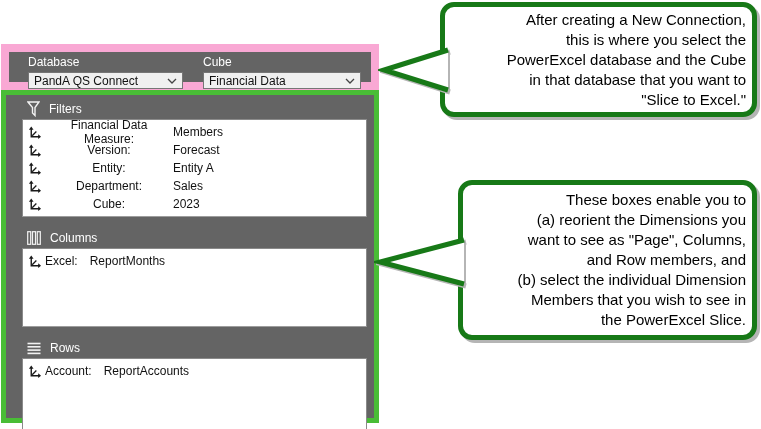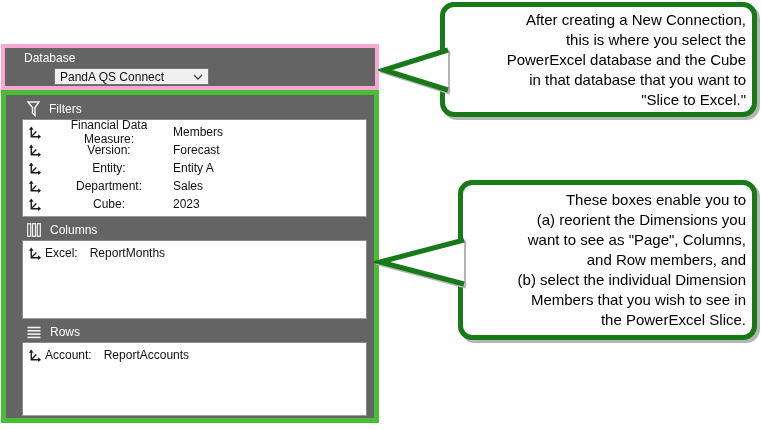--- a/index.html
+++ b/index.html
@@ -2,46 +2,46 @@
 <html><head>
 <meta charset="utf-8">
 <style>
   * { margin:0; padding:0; box-sizing:border-box; }
   html,body { width:761px; height:429px; background:#ffffff; overflow:hidden;
     font-family:"Liberation Sans", sans-serif; }
   .stage { position:relative; width:761px; height:429px; }
 
   
   .conn-panel { position:absolute; left:1px; top:44px; width:378px; height:46px;
-    background:#646464; border:4px solid #f9a8d4; display:flex; gap:20px;
+    background:#646464; border:8px solid #f9a8d4; display:flex; gap:20px;
     padding:3px 0 0 19px; }
   .field-group { display:flex; flex-direction:column; }
   .field-label { color:#ffffff; font-size:12px; line-height:15px; margin-bottom:2px; }
   .dropdown { background:#f0f0f0; border:1px solid #767676; height:17px;
     display:flex; align-items:center; justify-content:space-between;
-    padding:7px 5px; font-size:12px; color:#111;margin-left:30px; }
+    padding:7px 5px; font-size:12px; color:#111; }
   .dd-db { width:155px; }
   .dd-cube { width:158px; }
   .chev { flex:0 0 auto; margin-left:4px; }
 
   
   .slice-panel { position:absolute; left:1px; top:90px; width:378px; height:333px;
     background:#646464; border:5px solid #49bd36; padding:3px 7px 5px 16px;text-align:center; }
   .sec-header { display:flex; align-items:center; height:18px; color:#ffffff;
     font-size:12px; gap:9px; margin:2px 0 1px 5px; }
   .listbox { background:#ffffff; border:1px solid #8a8a8a; border-bottom-color:#9d9d9d;
     padding:3px 2px 0 5px; overflow:hidden; }
   .lb-filters { height:98px; }
   .lb-cols { height:79px; margin-bottom:0; }
   .lb-rows { height:74px; }
   .dim-row { display:flex; align-items:center; height:18px; font-size:12px; color:#111; }
   .dim-ico { flex:0 0 17px; display:flex; align-items:center; }
   .dim-label { width:128px; flex:0 0 128px; }
   .dim-label.auto { width:auto; flex:0 0 auto; margin-right:12px; }
-  .gap-after { margin-bottom:4px; }
+  .gap-after { margin-bottom:12px; }
 
   
   .bubble { position:absolute; background:#ffffff; border:5px solid #177917;
     border-radius:14px; box-shadow:3px 3px 0 #b5b5b5;
     display:flex; align-items:center; justify-content:center; }
   .bubble-text { font-size:15px; line-height:20px; color:#000; text-align:right;
     white-space:pre-line; width:100%; padding:0 6px; }
   .b1 { left:440px; top:2px; width:317px; height:115px; }
   .b2 { left:458px; top:180px; width:299px; height:160px; }
   .tail { position:absolute; filter:drop-shadow(2px 2px 0 #b5b5b5); }
@@ -56,20 +56,29 @@
   <div class="conn-panel">
     <div class="field-group">
       <div class="field-label">Database</div>
       <div class="dropdown dd-db">
         <span>PandA QS Connect</span>
         <svg class="chev" width="10" height="6" viewBox="0 0 10 6">
             <polyline points="1,1 5,5 9,1" fill="none" stroke="#444" stroke-width="1.3"></polyline>
           </svg>
       </div>
     </div>
+    <div class="field-group">
+      <div class="field-label">Cube</div>
+      <div class="dropdown dd-cube">
+        <span>Financial Data</span>
+        <svg class="chev" width="10" height="6" viewBox="0 0 10 6">
+            <polyline points="1,1 5,5 9,1" fill="none" stroke="#444" stroke-width="1.3"></polyline>
+          </svg>
+      </div>
+    </div>
   </div>
 
   <div class="slice-panel">
 
     <div class="sec-header">
       <svg width="13" height="16" viewBox="0 0 13 16">
         <path d="M1,1 H12 L8,6.5 V14.5 L5.5,12 V6.5 Z" fill="none" stroke="#f2f2f2" stroke-width="1.4"></path>
       </svg>
       <span>Filters</span>
     </div>

